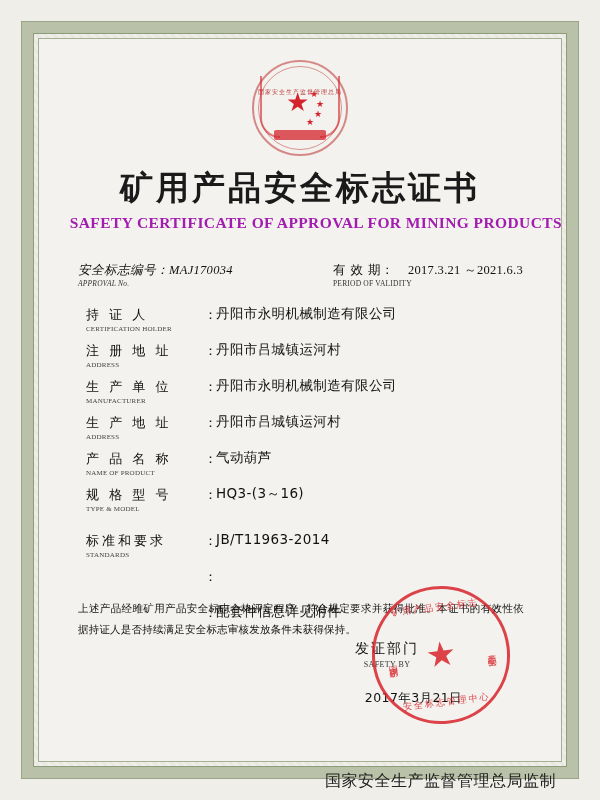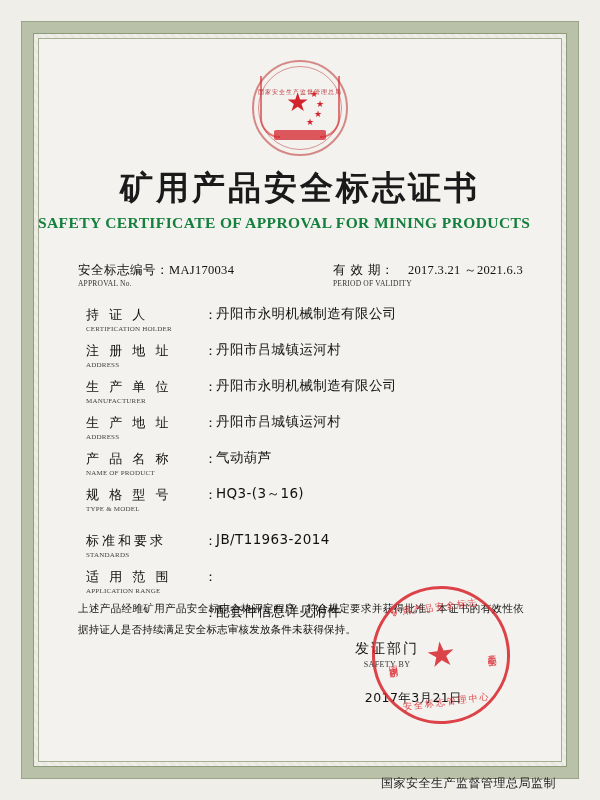--- a/index.html
+++ b/index.html
@@ -140,25 +140,25 @@
     font-size: 33px;
     font-weight: bold;
     letter-spacing: 3px;
     color: #1a1a1a;
     font-family: "DejaVu Sans", sans-serif;
   }
   .title-en {
     position: absolute;
     top: 176px;
     width: 100%;
-    text-align: left;
+    text-align: right;
     font-size: 15.5px;
     font-weight: bold;
     letter-spacing: 0.4px;
-    color: #15803d;
+    color: #a21caf;
     font-family: "Liberation Serif", serif;
   }
 
   
   .approval-row {
     position: absolute;
     top: 222px;
     left: 40px;
     right: 40px;
     height: 36px;
@@ -174,20 +174,21 @@
     letter-spacing: 0.2px;
     color: #333;
     font-family: "Liberation Serif", serif;
     white-space: nowrap;
   }
   .approval-left {
     position: absolute;
     left: 0;
     top: 0;
     width: 250px;
+    font-style: italic;
   }
   .approval-right {
     position: absolute;
     left: 255px;
     top: 0;
     width: 290px;
   }
   .inline-label {
     display: inline-block;
     vertical-align: baseline;
@@ -341,21 +342,21 @@
     font-family: "DejaVu Sans", sans-serif;
   }
   .seal .seal-side-l { left: 10px; }
   .seal .seal-side-r { right: 10px; }
 
   
   .footer-authority {
     position: absolute;
     right: 44px;
     bottom: 8px;
-    font-size: 12px;
+    font-size: 16px;
     color: #222;
     font-family: Liberation Sans, sans-serif;
     letter-spacing: 0.5px;
   }
 </style>
 </head>
 <body>
 
 <div class="page">
   <div class="border-outer"></div>
@@ -452,24 +453,20 @@
       <div class="frow" style="margin-top:10px;">
         <div class="flabel">
           <div class="cn">标准和要求</div>
           <div class="en">STANDARDS</div>
         </div>
         <div class="fcolon">：</div>
         <div class="fvalue">JB/T11963-2014</div>
       </div>
 
       <div class="frow">
-        <div class="flabel">
-          <div class="cn">适 用 范 围</div>
-          <div class="en">APPLICATION RANGE</div>
-        </div>
         <div class="fcolon">：</div>
       </div>
 
       <div class="frow">
         <div class="fcolon">：</div>
         <div class="fvalue">配套件信息详见附件</div>
       </div>
 
     </div>
 

